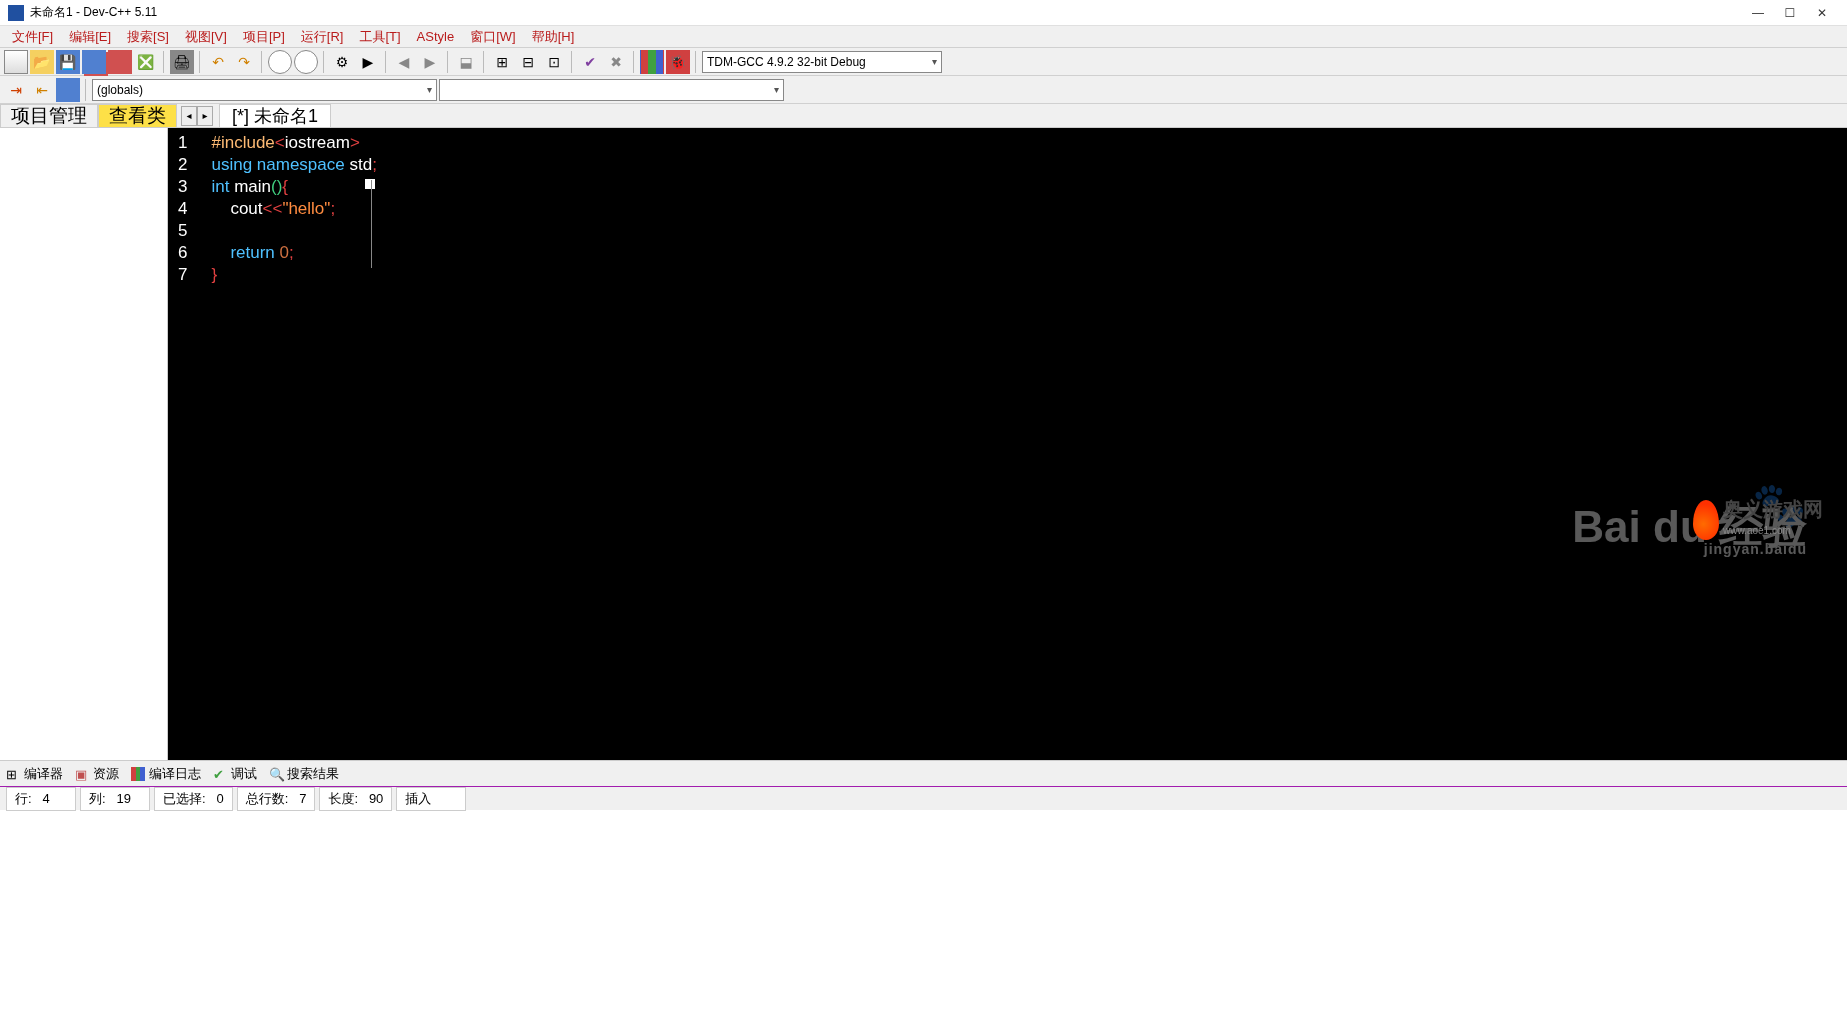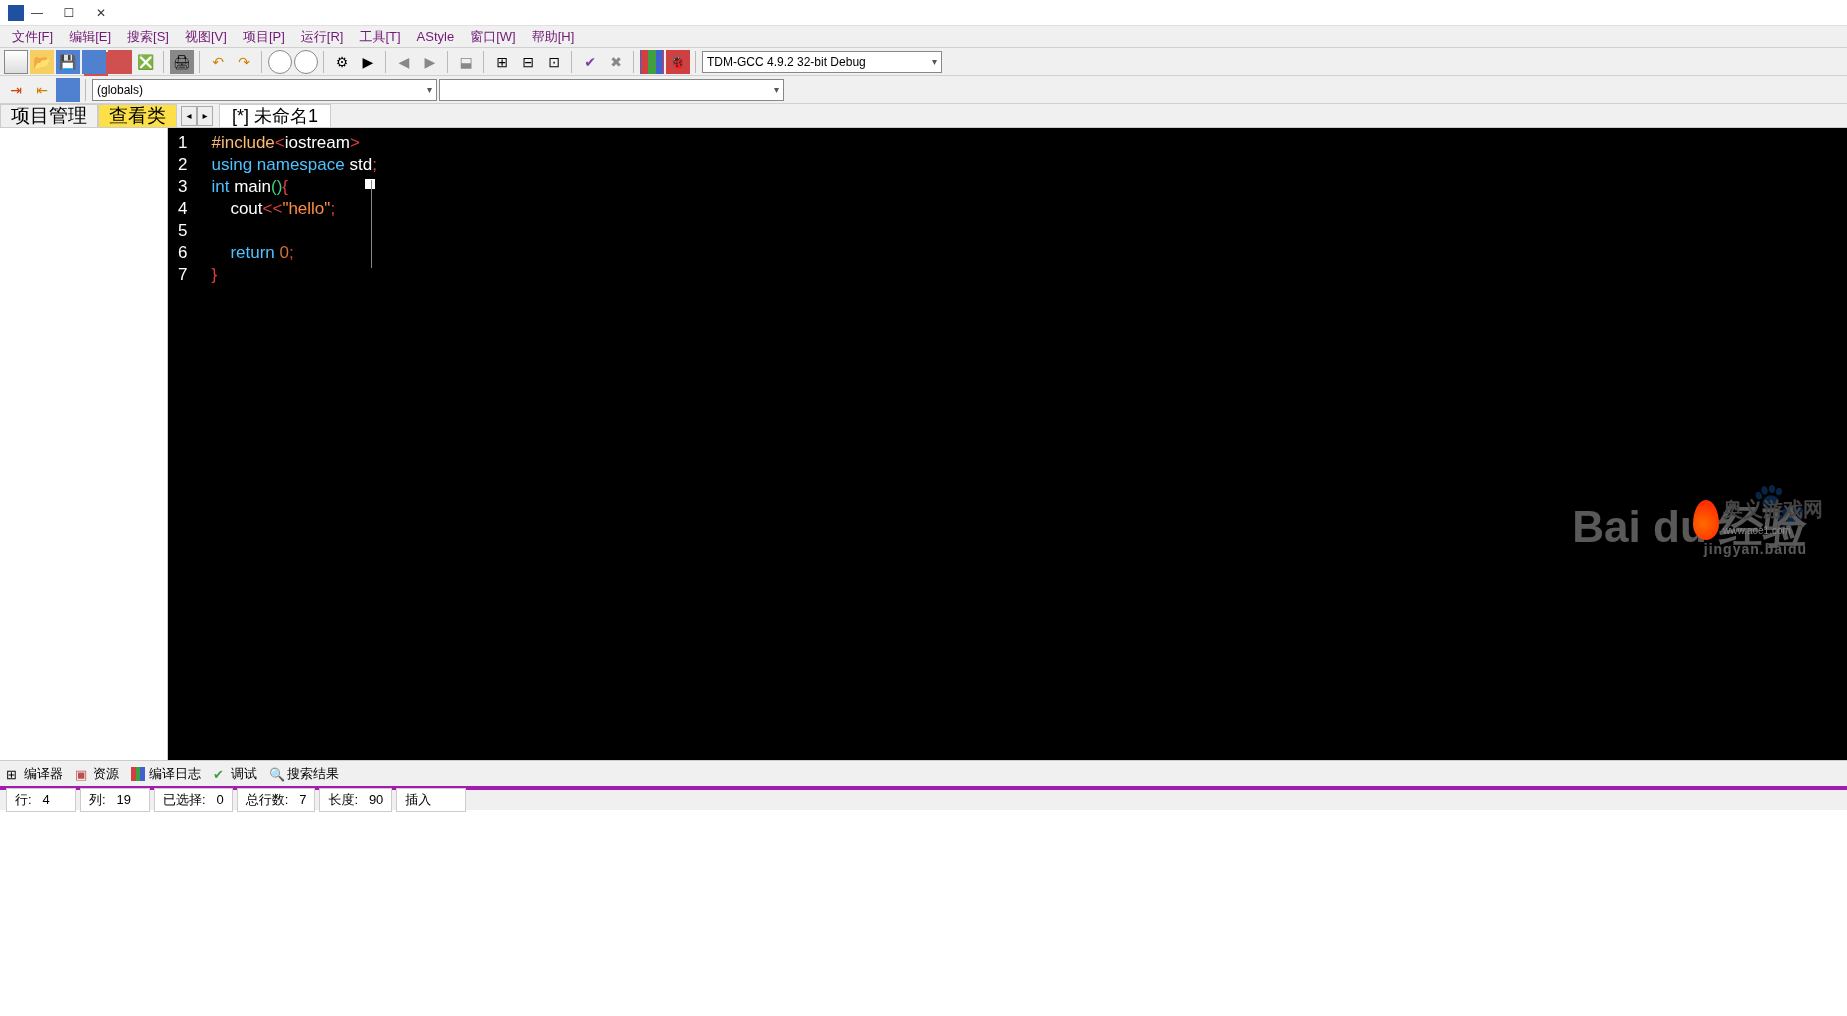--- a/index.html
+++ b/index.html
@@ -5,21 +5,21 @@
 * { margin:0; padding:0; box-sizing:border-box; font-family:"Microsoft YaHei","SimSun",sans-serif; }
 body { background:#fff; width:1847px; height:1016px; overflow:hidden; position:relative; }
 
 .titlebar { height:26px; background:#fff; display:flex; align-items:center; padding:0 8px; border-bottom:1px solid #e0e0e0;}
 .app-icon { width:16px; height:16px; background:#2050a0; margin-right:6px; display:inline-block;}
 .title-text { font-size:12px; color:#000; flex:1;}
 .win-btns { display:flex; gap:18px; margin-right:10px;}
 .win-btn { width:14px; height:14px; display:flex; align-items:center; justify-content:center; font-size:12px; color:#333; cursor:pointer;}
 
 .menubar { height:22px; background:#f0f0f0; display:flex; align-items:center; padding:0 4px; border-bottom:1px solid #d0d0d0; font-size:13px;}
-.menu-item { padding:2px 8px; cursor:pointer; color:#701a75;}
+.menu-item { padding:2px 8px; cursor:pointer; color:#b91c1c;}
 
 .toolbar { height:28px; background:#f0f0f0; display:flex; align-items:center; padding:2px 4px; border-bottom:1px solid #d0d0d0; gap:2px;}
 .tb-btn { width:24px; height:24px; display:flex; align-items:center; justify-content:center; border:1px solid transparent; cursor:pointer; font-size:14px;}
 .tb-sep { width:2px; height:22px; border-left:1px solid #bbb; margin:0 3px;}
 .tb-combo { height:22px; border:1px solid #888; background:#fff; font-size:12px; padding:0 4px; display:flex; align-items:center; justify-content:space-between; font-family:monospace;}
 .tb-combo .arrow { font-size:10px; color:#555;}
 
 .toolbar2 { height:28px; background:#f0f0f0; display:flex; align-items:center; padding:2px 4px; border-bottom:1px solid #d0d0d0; gap:2px;}
 
 .tabrow { height:24px; background:#f0f0f0; display:flex; align-items:stretch; border-bottom:1px solid #ccc;}
@@ -45,21 +45,21 @@
 .c-num { color:#ce7040;}
 .c-id { color:#fff;}
 .c-op { color:#e04040;}
 .c-brace { color:#e04040;}
 .c-paren { color:#40d080;}
 
 .bottom-tabs { height:26px; background:#f0f0f0; display:flex; align-items:center; padding:2px 6px; border-top:1px solid #ccc; gap:12px; font-size:13px;}
 .bt-item { display:flex; align-items:center; gap:4px; cursor:pointer;}
 .bt-icon { width:14px; height:14px; display:inline-block;}
 
-.statusbar { height:24px; background:#f0f0f0; display:flex; align-items:center; padding:0 6px; border-top:4px solid #a21caf; font-size:13px; gap:4px;}
+.statusbar { height:24px; background:#f0f0f0; display:flex; align-items:center; padding:0 6px; border-top:1px solid #a21caf; font-size:13px; gap:4px;}
 .sb-cell { padding:2px 8px; border:1px solid #ccc; background:#fff; min-width:70px;}
 
 .watermark { position:absolute; right:40px; bottom:200px; opacity:.35; color:#fff; font-size:44px; font-weight:bold; pointer-events:none; text-align:right;}
 .watermark .sub { font-size:14px; letter-spacing:1px;}
 .corner-logo { position:absolute; right:4px; bottom:210px; width:150px; height:60px; pointer-events:none; display:flex; align-items:center; gap:4px;}
 .flame { width:26px; height:40px; background:radial-gradient(circle at 40% 60%,#ff6b00,#ff3000 70%); border-radius:50% 50% 50% 50% / 60% 60% 40% 40%;}
 .logo-txt { color:#444; font-size:20px; font-weight:bold;}
 .logo-url { color:#888; font-size:10px;}
 
 
@@ -73,20 +73,21 @@
 .i-redo{color:#d08000;}
 .i-find{background:#fff;border:1px solid #888;border-radius:50%;}
 .i-chart{background:linear-gradient(90deg,#d04040 33%,#40a040 33% 66%,#4060d0 66%);}
 .i-bug{background:#d04040;}
 </style>
 </head>
 <body>
 
 <div class="titlebar">
   <span class="app-icon"></span>
+  <span class="title-text">未命名1 - Dev-C++ 5.11</span>
   <div class="win-btns">
     <span class="win-btn">—</span>
     <span class="win-btn">☐</span>
     <span class="win-btn">✕</span>
   </div>
 </div>
 
 <div class="menubar">
   <span class="menu-item">文件[F]</span>
   <span class="menu-item">编辑[E]</span>

